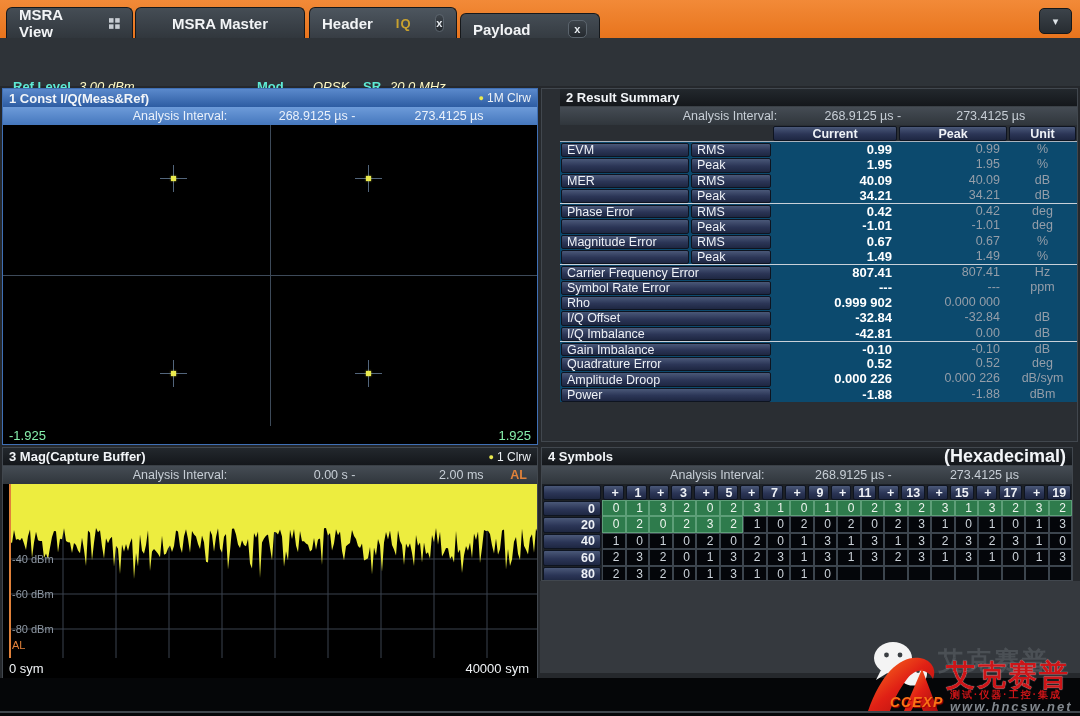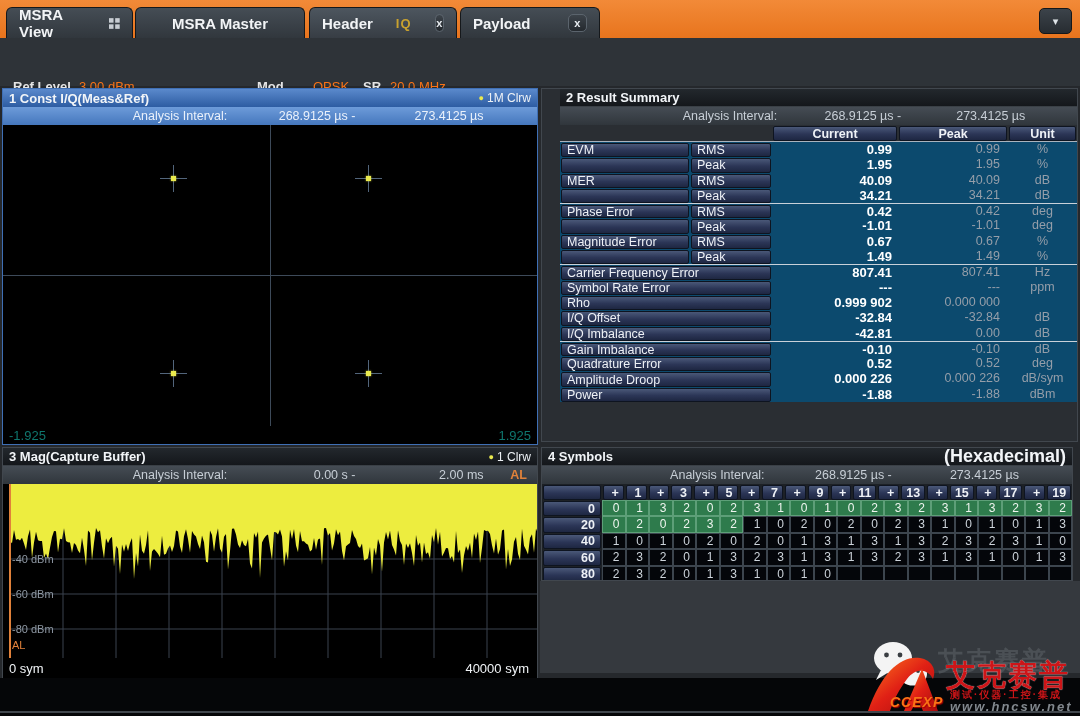--- a/index.html
+++ b/index.html
@@ -22,22 +22,22 @@
           font-size:11px; font-weight:bold; line-height:1; }
   .iqbadge { color:#c9a22f; font-size:13px; font-weight:bold; letter-spacing:1px; }
   .ddbtn { position:absolute; right:8px; top:8px; width:33px; height:26px;
            background:linear-gradient(#3c434a,#272c31); border:1px solid #14171a;
            border-radius:5px; color:#dfe4e8; font-size:11px;
            display:flex; align-items:center; justify-content:center; }
 
   
   .settings { position:absolute; left:0; top:38px; width:1080px; height:48px; background:#2e3338; }
   .settings span { position:absolute; font-size:13px; white-space:nowrap; }
-  .skey { color:#e5e5e5; font-weight:bold; }
-  .sval { color:#f97316; }
+  .skey { color:#5eead4; font-weight:bold; }
+  .sval { color:#fef9c3;font-style:italic; }
   .sdim { color:#878e96; font-size:12px !important; }
 
   
   .win { position:absolute; overflow:hidden; }
   .tbar { height:18px; display:flex; align-items:center; justify-content:space-between;
           padding:0 6px; font-size:13px; font-weight:bold; color:#f2f5f8; }
   .tbar-dark { background:linear-gradient(#23282d,#14171b); border-bottom:1px solid #3a4046; }
   .tbar-blue { background:linear-gradient(#5a89cc,#2d5ca2); }
   .tracecap { font-size:12px; font-weight:normal; color:#eef2f6; display:flex; align-items:center; gap:3px; }
   .dot { color:#e9e94f; font-size:9px; }
@@ -49,21 +49,21 @@
   .abar .c3 { width:24%; text-align:right; }
   .abar .c4 { flex:1; text-align:right; padding-right:10px; font-weight:bold; color:#e0813a; }
 
   
   #win1 { left:2px; top:88px; width:536px; height:357px; border:1px solid #3f6fb4; background:#000; }
   #constPlot { position:relative; width:534px; height:301px; background:#000; }
   .chline { position:absolute; background:#3d4a59; }
   .cpt .arm { position:absolute; background:#52657b; }
   .cpt .dotc { position:absolute; width:5px; height:5px; background:#eaea4e; box-shadow:0 0 2px #eaea4e; }
   .xaxisrow { height:19px; display:flex; justify-content:space-between; align-items:center;
-              padding:0 6px; color:#0f766e; font-size:13px; background:#000; }
+              padding:0 6px; color:#86efac; font-size:13px; background:#000; }
 
   
   #win2 { left:541px; top:88px; width:537px; height:354px; border:1px solid #41474e; background:#2a2e33;padding-left:18px; }
   .pill { background:linear-gradient(#4a5878,#2b3556 55%,#1e2742); border:1px solid #0e1420;
           border-radius:2px; color:#eef1f6; font-size:12.5px; display:flex; align-items:center;
           padding:0 5px; margin:1px 1px 0 1px; }
   .rs-head { display:flex; height:17px; border-bottom:1px solid #aab3bd; }
   .rs-head .hspacer { width:212px; }
   .rs-head .hc { justify-content:center; font-weight:bold; }
   .rs-rows { background:#000; }
@@ -126,21 +126,21 @@
       </svg>
     </div>
     <div class="tab" style="left:135px; width:170px; justify-content:center;">
       <span>MSRA Master</span>
     </div>
     <div class="tab active" style="left:309px; width:148px;">
       <span>Header</span>
       <span class="iqbadge">IQ</span>
       <span class="xbtn">x</span>
     </div>
-    <div class="tab" style="left:460px; width:140px;">
+    <div class="tab" style="left:460px; width:140px;margin-top:6px;">
       <span>Payload</span>
       <span class="xbtn" style="margin-left:14px;">x</span>
     </div>
     <div class="ddbtn">
       <span>▾</span>
     </div>
   </div>
 
   <div class="settings">
     <span class="skey" style="left:13px;  top:41px;">Ref Level</span>

